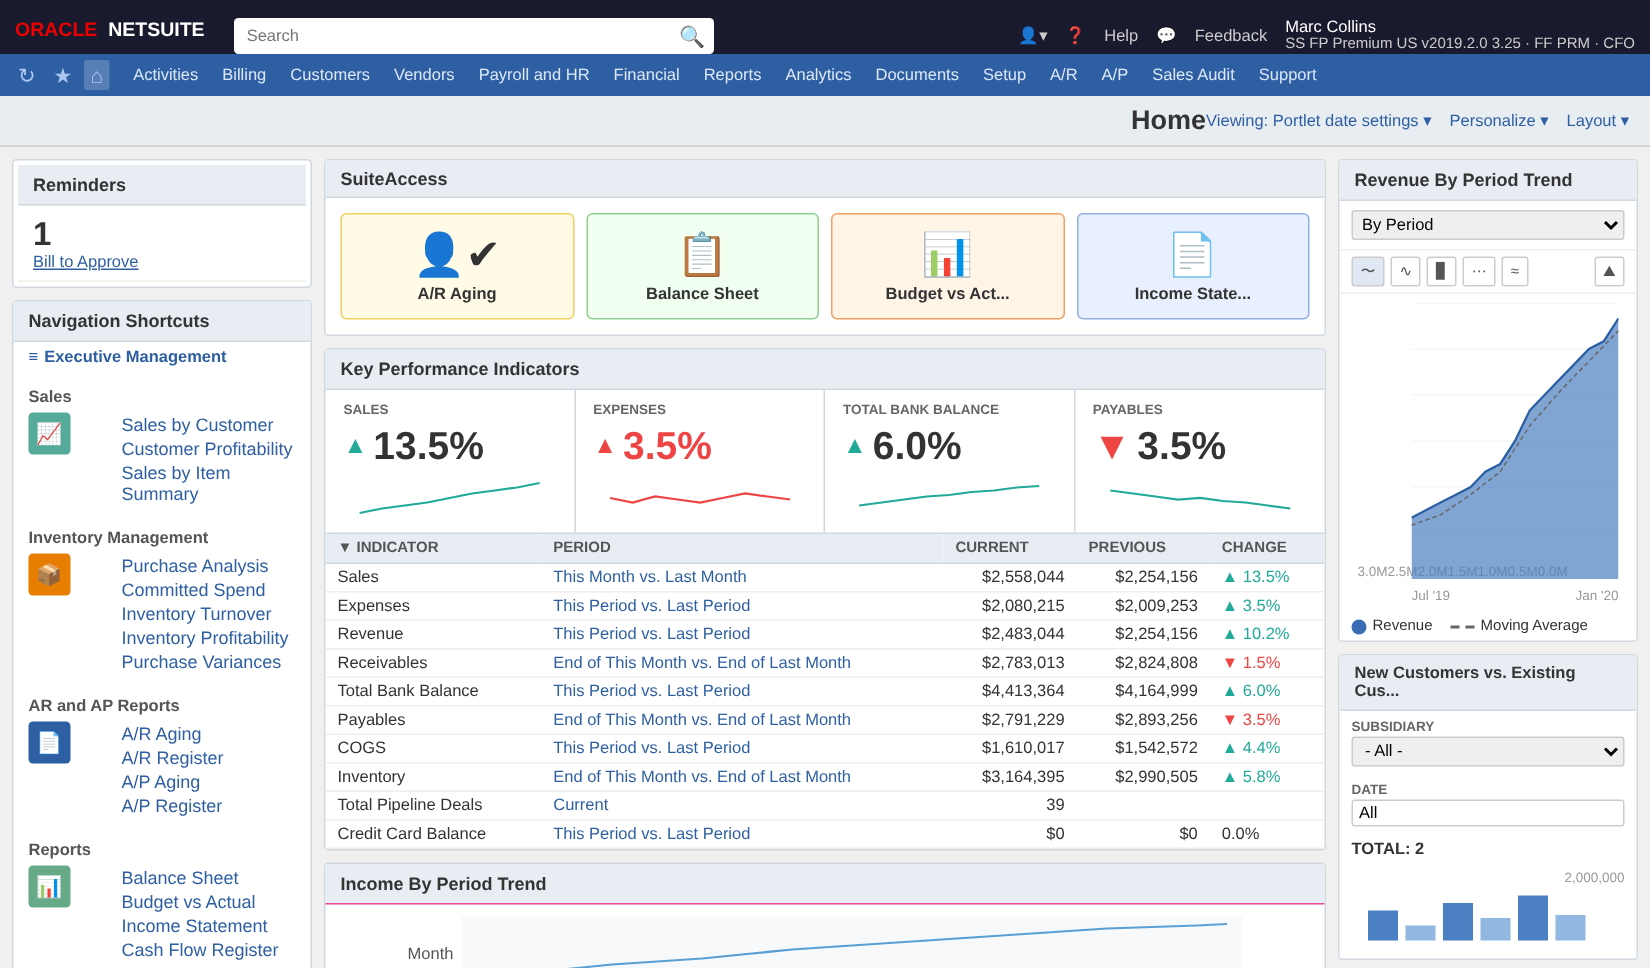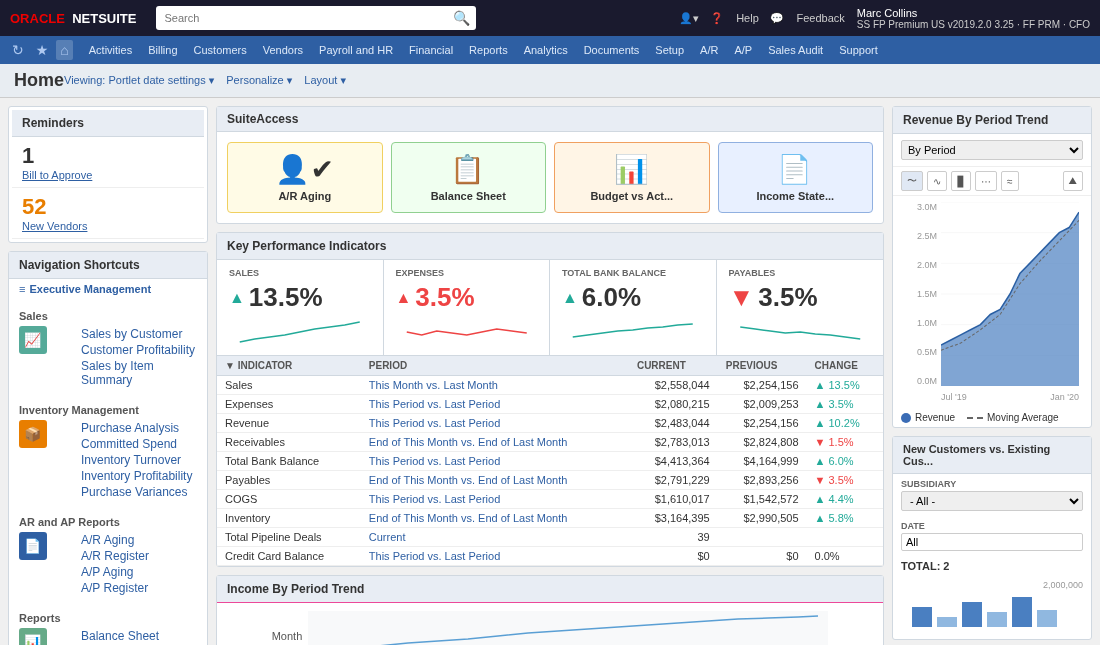--- a/index.html
+++ b/index.html
@@ -1,35 +1,35 @@
 <!DOCTYPE html>
 <html><head>
   <meta charset="utf-8">
   <style>
     * { box-sizing: border-box; margin: 0; padding: 0; }
     body { font-family: Arial, sans-serif; font-size: 12px; background: #f0f0f0; color: #333; }
 
     
-    .topbar { background: #1a1a2e; display: flex; align-items: center; padding: 0 10px; height: 36px; }
+    .topbar { background: #1a1a2e; display: flex; align-items: flex-start; padding: 12px 10px; height: 36px; }
     .topbar-logo { color: white; font-size: 13px; font-weight: bold; margin-right: 20px; white-space: nowrap; }
     .topbar-logo span { color: #e00; }
     .topbar-search { flex: 1; max-width: 320px; position: relative; }
     .topbar-search input { width: 100%; height: 24px; padding: 0 28px 0 8px; border: none; border-radius: 3px; font-size: 11px; background: white; }
     .topbar-search .search-icon { position: absolute; right: 6px; top: 4px; color: #666; font-size: 14px; }
     .topbar-right { margin-left: auto; display: flex; align-items: center; gap: 12px; color: #ccc; font-size: 11px; }
     .topbar-right .user-info { color: #ccc; font-size: 10px; text-align: right; }
     .topbar-right .user-name { color: white; font-size: 11px; }
 
     
     .navbar { background: #2e5fa3; display: flex; align-items: center; padding: 0 8px; height: 28px; }
     .navbar-icons { display: flex; gap: 4px; margin-right: 8px; }
     .navbar-icon { color: #adc8f0; font-size: 14px; cursor: pointer; padding: 2px 4px; }
     .navbar-items { display: flex; gap: 0; }
     .navbar-item { color: #dce8f8; font-size: 11px; padding: 4px 8px; cursor: pointer; white-space: nowrap; }
-    .page-header { background: #e8edf2; padding: 6px 14px; display: flex; align-items: center; justify-content: flex-start; border-bottom: 1px solid #ccc; }
+    .page-header { background: #e8edf2; padding: 6px 14px; display: flex; align-items: center; justify-content: flex-end; border-bottom: 1px solid #ccc; }
     .page-title { font-size: 18px; font-weight: bold; color: #333; }
     .page-header-right { display: flex; align-items: center; gap: 12px; font-size: 11px; color: #2e5fa3; }
     .page-header-right span { cursor: pointer; }
 
     
     .main-layout { display: flex; gap: 0; padding: 8px; gap: 8px; }
     .left-panel { width: 200px; flex-shrink: 0; display: flex; flex-direction: column; gap: 8px; }
     .center-panel { flex: 1; display: flex; flex-direction: column; gap: 8px; }
     .right-panel { width: 200px; flex-shrink: 0; display: flex; flex-direction: column; gap: 8px; }
 
@@ -180,24 +180,20 @@
 <div class="main-layout">
 
   <div class="left-panel">
 
     <div class="card reminders-card">
       <div class="reminders-title">Reminders</div>
       <div class="reminder-item">
         <div class="reminder-number">1</div>
         <a class="reminder-link">Bill to Approve</a>
       </div>
-      <div class="reminder-item">
-        <div class="reminder-number-orange">52</div>
-        <a class="reminder-link">New Vendors</a>
-      </div>
     </div>
 
     <div class="card nav-shortcuts">
       <div class="nav-shortcuts-title">Navigation Shortcuts</div>
       <div class="nav-section">
         <div class="nav-section-header">
           <span>≡</span>
           <span>Executive Management</span>
         </div>
       </div>
@@ -457,21 +453,21 @@
         <button class="chart-tool-btn">∿</button>
         <button class="chart-tool-btn">▊</button>
         <button class="chart-tool-btn">⋯</button>
         <button class="chart-tool-btn">≈</button>
         <span style="flex:1;"></span>
         <button class="chart-tool-btn">⛰</button>
       </div>
       <div class="chart-area">
         <div class="chart-container">
 
-          <div style="position:absolute; left:0; top:0; bottom:16px; width:36px; display:flex; flex-direction:column; justify-content:space-between; align-items:flex-end; padding-right:4px;">
+          <div style="position:absolute; left:0; top:0; bottom:16px; width:36px; display:flex; flex-direction:row; justify-content:space-between; align-items:flex-end; padding-right:4px;">
             <span style="font-size:9px;color:#999;">3.0M</span>
             <span style="font-size:9px;color:#999;">2.5M</span>
             <span style="font-size:9px;color:#999;">2.0M</span>
             <span style="font-size:9px;color:#999;">1.5M</span>
             <span style="font-size:9px;color:#999;">1.0M</span>
             <span style="font-size:9px;color:#999;">0.5M</span>
             <span style="font-size:9px;color:#999;">0.0M</span>
           </div>
 
           <svg style="position:absolute; left:36px; right:0; top:0; bottom:16px; width:calc(100% - 36px); height:calc(100% - 16px);" viewBox="0 0 140 180" preserveAspectRatio="none">

